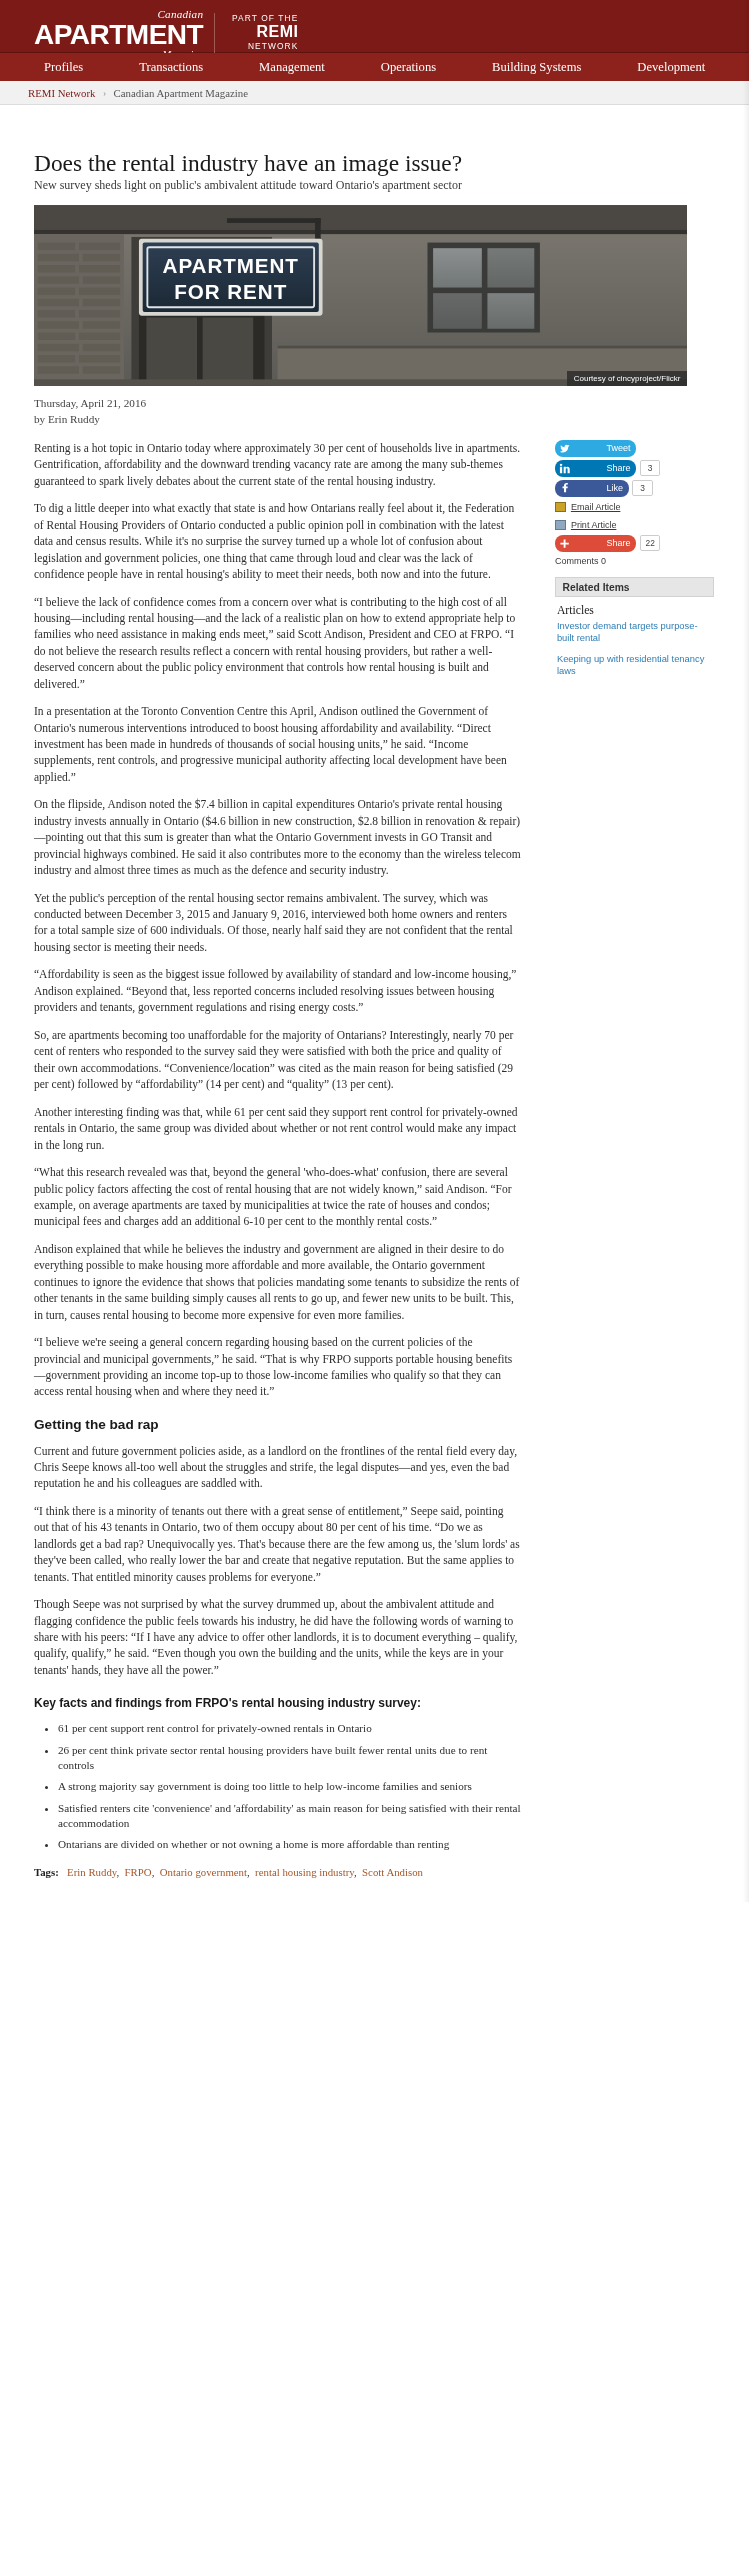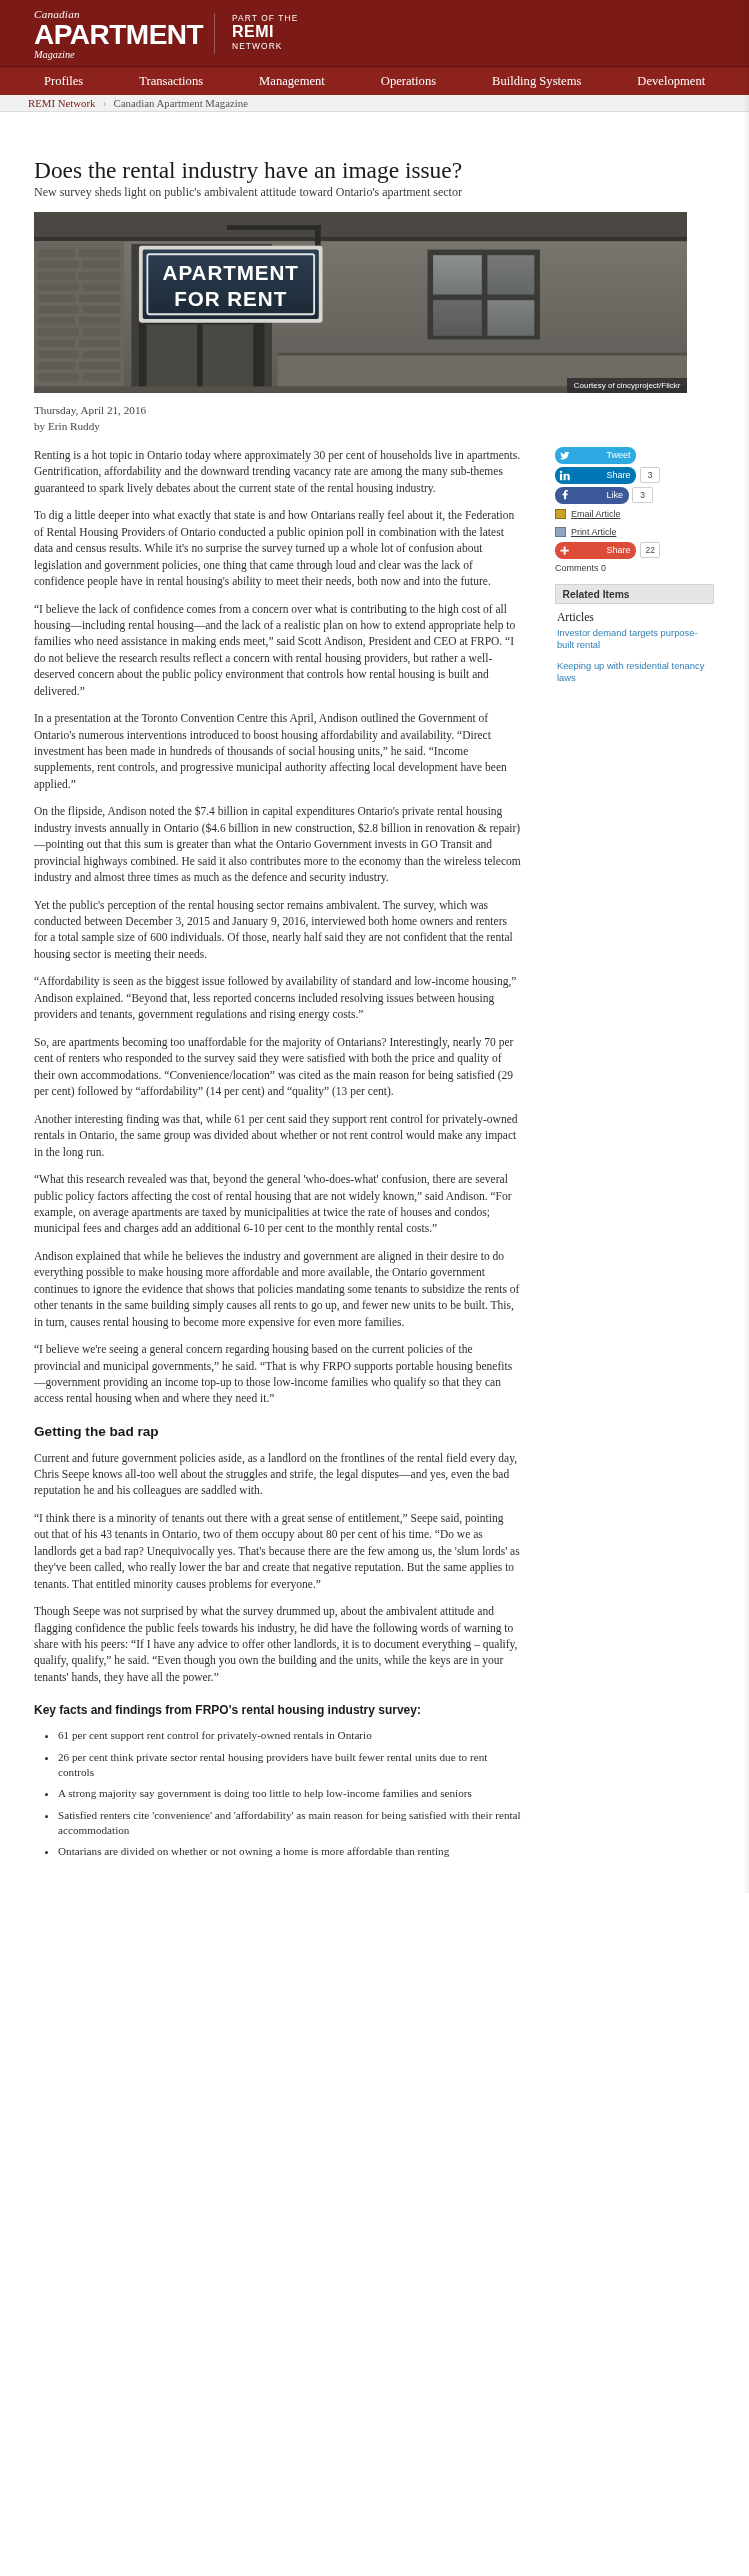--- a/index.html
+++ b/index.html
@@ -8,23 +8,24 @@
     width: 749px;
     background: #ffffff;
     font-family: "Liberation Serif", serif;
     color: #333;
   }
   .page { width: 749px; position: relative; }
 
   
   .masthead {
     background: #7b1a16;
-    height: 67px;
+    height: 53px;
     position: relative;
     border-bottom: 0.9px solid #5d120f;
+    text-align: right;
   }
   .mh-inner { width: 749px; position: relative; height: 67px; }
   .logo-block {
     position: absolute; left: 34px; top: 7.5px;
     color: #fff;
   }
   .logo-can {
     font-family: "Liberation Serif", serif;
     font-size: 11.2px; font-style: italic; line-height: 12px;
     letter-spacing: 0.2px;
@@ -68,21 +69,21 @@
     font-size: 12.6px;
     padding: 0 16px;
     white-space: nowrap;
     cursor: pointer;
   }
 
   
   .breadcrumb-bar {
     background: #f1f1f1;
     border-bottom: 0.9px solid #dcdcdc;
-    height: 17px;
+    height: 24px;
     display: flex; align-items: center;
     padding-left: 28px;
     font-family: "Liberation Serif", serif;
     font-size: 10.8px;
   }
   .breadcrumb-bar a { color: #7b1a16; text-decoration: none; }
   .bc-sep { color: #999; margin: 0 7.5px; font-size: 9.4px; }
   .bc-current { color: #555; }
 
   
@@ -513,20 +514,28 @@
         <h3 class="keyfacts">Key facts and findings from FRPO's rental housing industry survey:</h3>
         <ul>
           <li>61 per cent support rent control for privately-owned rentals in Ontario</li>
           <li>26 per cent think private sector rental housing providers have built fewer rental units due to rent controls</li>
           <li>A strong majority say government is doing too little to help low-income families and seniors</li>
           <li>Satisfied renters cite 'convenience' and 'affordability' as main reason for being satisfied with their rental accommodation</li>
           <li>Ontarians are divided on whether or not owning a home is more affordable than renting</li>
         </ul>
 
 
+        <div class="tags-row">
+          <span class="tags-label">Tags:</span>
+          <a href="#">Erin Ruddy</a><span>,&nbsp;</span>
+          <a href="#">FRPO</a><span>,&nbsp;</span>
+          <a href="#">Ontario government</a><span>,&nbsp;</span>
+          <a href="#">rental housing industry</a><span>,&nbsp;</span>
+          <a href="#">Scott Andison</a>
+        </div>
       </div>
     </div>
     <div class="bottom-pad"></div>
   </div>
 
   <div class="right-edge-shadow"></div>
 </div>
 
 
 </body></html>

